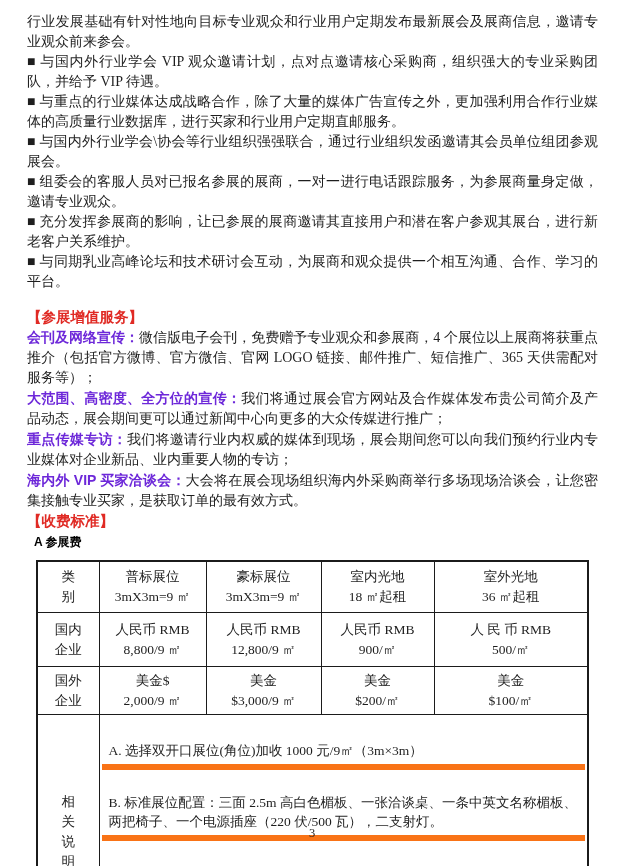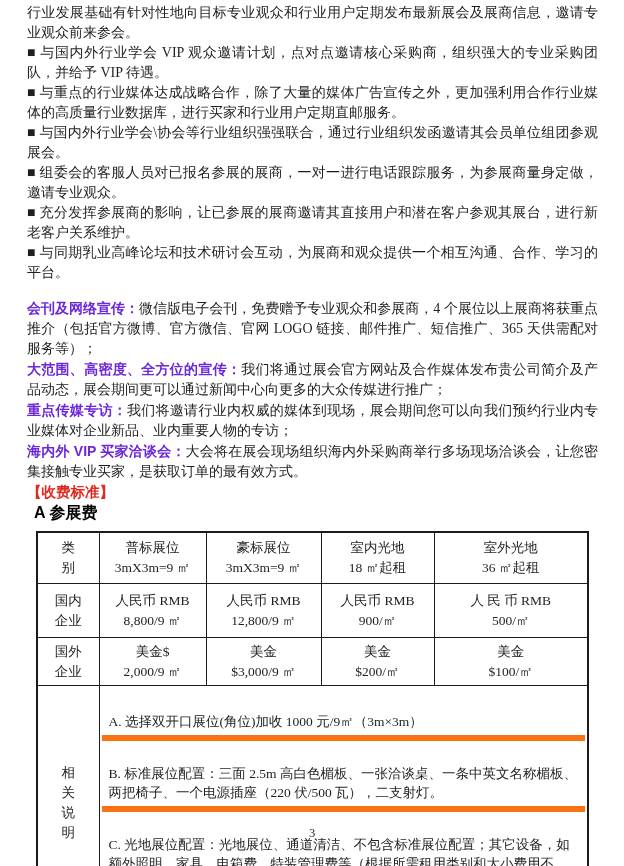--- a/index.html
+++ b/index.html
@@ -1,21 +1,21 @@
 <!DOCTYPE html>
 <html><head>
 <meta charset="utf-8">
 <style>
   html,body { margin:0; padding:0; background:#ffffff; }
   .page {
     position:relative;
     width:624px; height:866px;
     background:#ffffff;
     box-sizing:border-box;
-    padding:3px 26px 0 27px;
+    padding:12px 26px 0 27px;
     color:#1e1e1e;
     font-family:"Liberation Serif","DejaVu Serif",serif;
     font-size:14px;
     line-height:20px;
     overflow:hidden;
   }
   p.body { margin:0; text-align:justify; }
   .spacer { height:15px; }
   .red-heading {
     margin:0;
@@ -27,21 +27,21 @@
   .lead {
     font-family:"Liberation Sans","DejaVu Sans",sans-serif;
     font-weight:bold;
     color:#6d28d9;
   }
   .subheading {
     margin:0 0 0 7px;
     font-family:"Liberation Sans","DejaVu Sans",sans-serif;
     font-weight:bold;
     color:#000000;
-    font-size:16px;
+    font-size:12px;
     line-height:22px;
   }
   table.pricing {
     border-collapse:collapse;
     border:2px solid #1b1b1b;
     margin:7px 0 0 9px;
     width:551px;
     table-layout:fixed;
     font-size:13.5px;
   }
@@ -85,20 +85,21 @@
 
   <p class="body">■ 与国内外行业学会 VIP 观众邀请计划，点对点邀请核心采购商，组织强大的专业采购团队，并给予 VIP 待遇。</p>
   <p class="body">■ 与重点的行业媒体达成战略合作，除了大量的媒体广告宣传之外，更加强利用合作行业媒体的高质量行业数据库，进行买家和行业用户定期直邮服务。</p>
   <p class="body">■ 与国内外行业学会\协会等行业组织强强联合，通过行业组织发函邀请其会员单位组团参观展会。</p>
   <p class="body">■ 组委会的客服人员对已报名参展的展商，一对一进行电话跟踪服务，为参展商量身定做，邀请专业观众。</p>
   <p class="body">■ 充分发挥参展商的影响，让已参展的展商邀请其直接用户和潜在客户参观其展台，进行新老客户关系维护。</p>
   <p class="body">■ 与同期乳业高峰论坛和技术研讨会互动，为展商和观众提供一个相互沟通、合作、学习的平台。</p>
 
   <div class="spacer"></div>
 
+  <h3 class="red-heading">【参展增值服务】</h3>
 
   <p class="body"><span class="lead">会刊及网络宣传：</span><span>微信版电子会刊，免费赠予专业观众和参展商，4 个展位以上展商将获重点推介（包括官方微博、官方微信、官网 LOGO 链接、邮件推广、短信推广、365 天供需配对服务等）；</span></p>
   <p class="body"><span class="lead">大范围、高密度、全方位的宣传：</span><span>我们将通过展会官方网站及合作媒体发布贵公司简介及产品动态，展会期间更可以通过新闻中心向更多的大众传媒进行推广；</span></p>
   <p class="body"><span class="lead">重点传媒专访：</span><span>我们将邀请行业内权威的媒体到现场，展会期间您可以向我们预约行业内专业媒体对企业新品、业内重要人物的专访；</span></p>
   <p class="body"><span class="lead">海内外 VIP 买家洽谈会：</span><span>大会将在展会现场组织海内外采购商举行多场现场洽谈会，让您密集接触专业买家，是获取订单的最有效方式。</span></p>
 
   <h3 class="red-heading">【收费标准】</h3>
   <p class="subheading">A 参展费</p>
 
   <table class="pricing">

